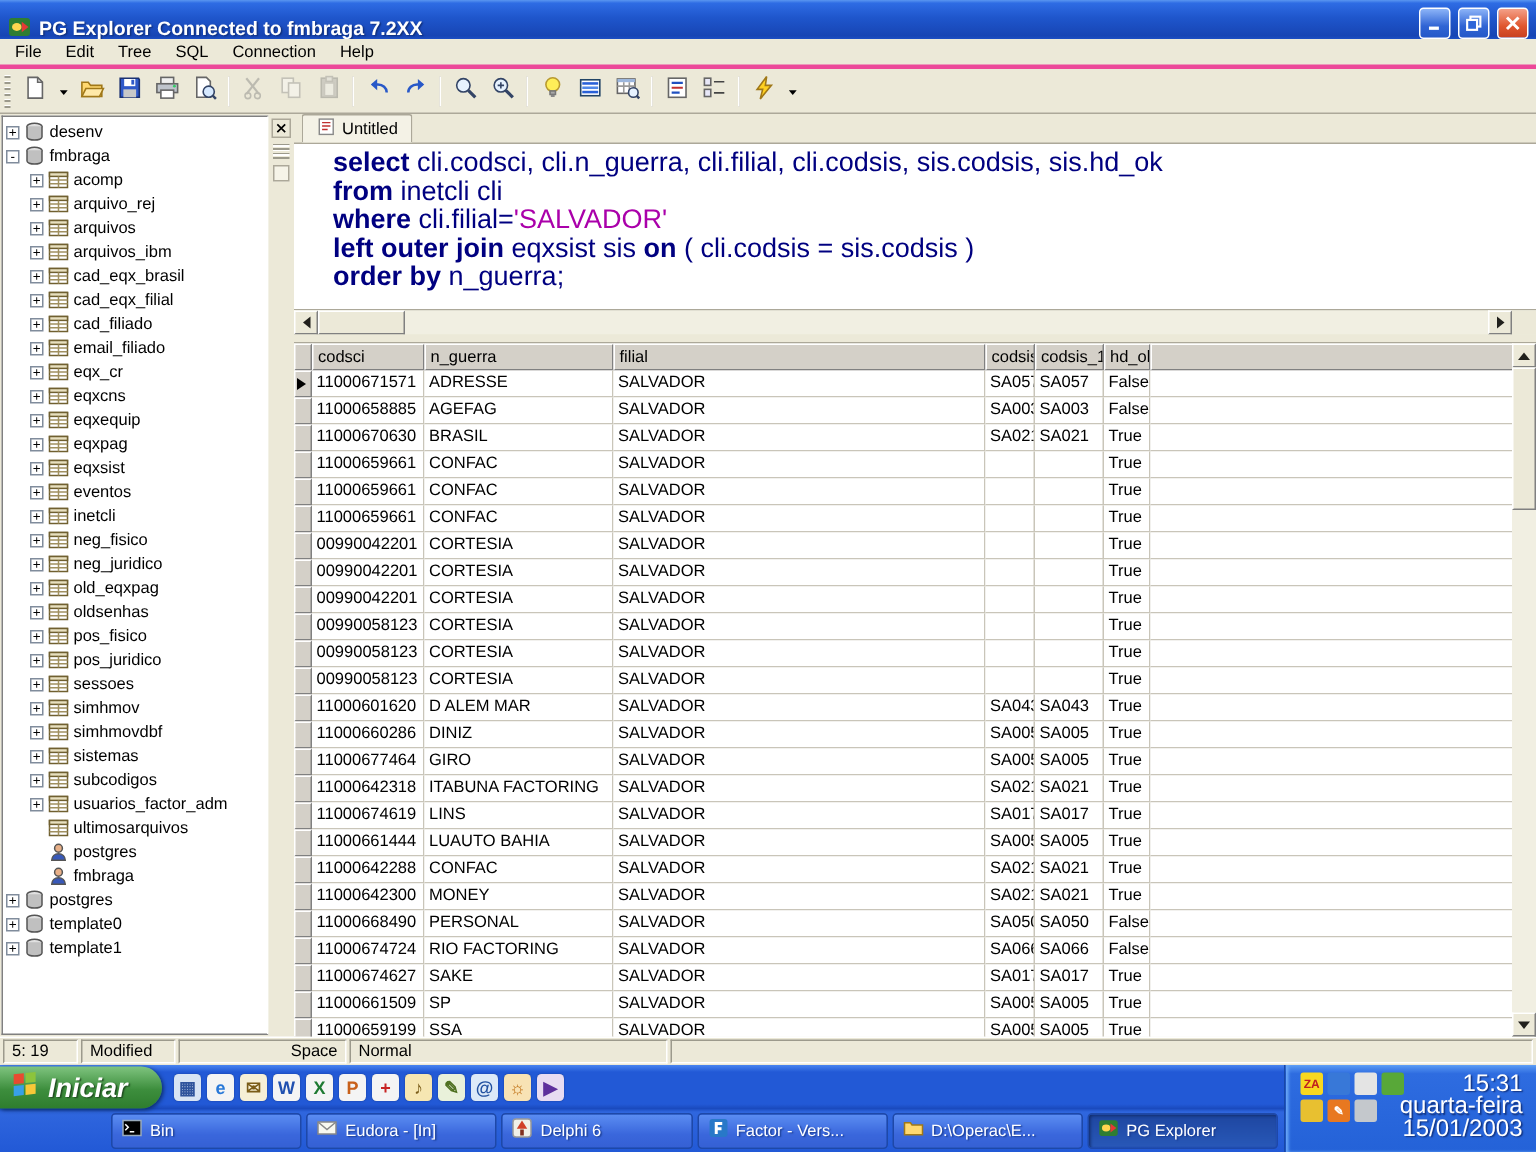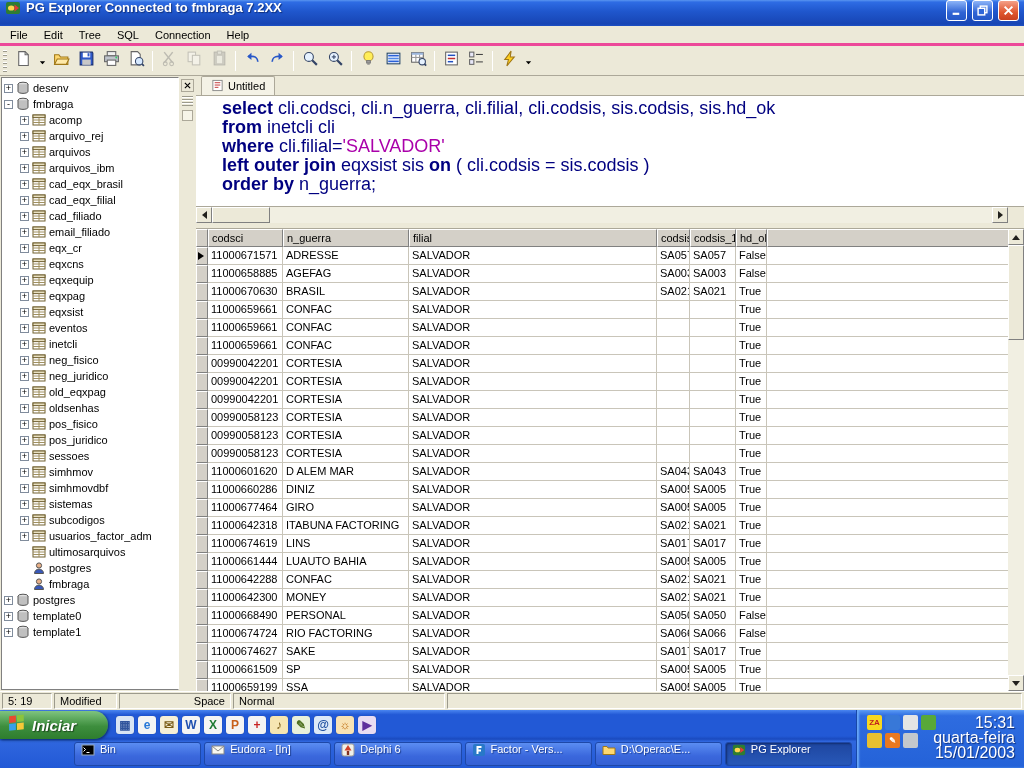--- a/index.html
+++ b/index.html
@@ -1,21 +1,21 @@
 <!DOCTYPE html>
 <html style="--sql-keyword: #000080; --sql-identifier: #000080; --sql-string: #AA00AA; --grid-header-face: #D4D0C8;"><head>
 <meta charset="utf-8">
 <style>
   *{margin:0;padding:0;box-sizing:border-box;font-family:"Liberation Sans",sans-serif;}
   html,body{width:1024px;height:768px;overflow:hidden;background:#000;}
   .screen{position:absolute;inset:0;}
 
   
   .app{position:absolute;left:0;top:0;width:1024px;height:710px;display:flex;flex-direction:column;background:#ECE9D8;}
-  .titlebar{height:26px;background:linear-gradient(180deg,#5A96F0 0%,#2E6CE4 8%,#1F56CC 45%,#1745B4 92%,#1C4FC4 100%);display:flex;align-items:flex-start;padding:0 5px;gap:5px;}
+  .titlebar{height:26px;background:linear-gradient(180deg,#5A96F0 0%,#2E6CE4 8%,#1F56CC 45%,#1745B4 92%,#1C4FC4 100%);display:flex;align-items:flex-end;padding:0 5px;gap:5px;}
   .appicon{width:16px;height:16px;flex:none;}
   .appicon svg{width:16px;height:16px;}
   .title-text{color:#fff;font-weight:bold;font-size:13px;text-shadow:1px 1px 1px #10307C;flex:1;white-space:nowrap;overflow:hidden;}
   .wbtn{width:21px;height:21px;border-radius:3px;border:1px solid #fff;display:flex;align-items:center;justify-content:center;flex:none;}
   .wbtn svg{width:11px;height:11px;}
   .wbtn.blue{background:linear-gradient(180deg,#8CB4F8,#3064D4 60%,#2458C8);}
   .wbtn.red{background:linear-gradient(180deg,#F4A088,#E0562E 60%,#C84020);}
 
   .menubar{height:20px;background:#ECE9D8;display:flex;align-items:center;border-bottom:3px solid #ec4899;padding-left:2px;}
   .menu-item{padding:3px 8px;font-size:11px;color:#000;}
@@ -81,25 +81,25 @@
   .vthumb{height:95px;width:16px;background:#ECE9D8;border:1px solid #fff;border-right-color:#808080;border-bottom-color:#808080;}
   .vtrack{flex:1;}
 
   .statusbar{height:19px;background:#ECE9D8;display:flex;gap:2px;padding:1px 2px;border-top:1px solid #fff;}
   .spanel{border:1px solid;border-color:#9C9A8C #fff #fff #9C9A8C;font-size:11px;padding:1px 5px;white-space:nowrap;overflow:hidden;background:#ECE9D8;line-height:13px;}
 
   
   .taskbar{position:absolute;left:0;bottom:0;width:1024px;height:58px;background:linear-gradient(180deg,#4A85F0 0%,#2259D6 8%,#2259D6 45%,#1A4ABE 50%,#2F66DE 54%,#2259D6 100%);}
   .start{position:absolute;left:0;top:1px;height:28px;width:108px;border-radius:0 14px 14px 0;background:linear-gradient(180deg,#7FC47F 0%,#3D8E3D 55%,#2E7D2E 100%);display:flex;align-items:center;gap:6px;padding:0 14px 0 8px;box-shadow:1px 1px 3px #0B2B66;}
   .start .flag svg{width:18px;height:18px;}
-  .start-label{color:#fff;font-size:15px;font-weight:bold;font-style:italic;text-shadow:1px 1px 1px #1E4A1E;}
+  .start-label{color:#fff;font-size:18px;font-weight:bold;font-style:italic;text-shadow:1px 1px 1px #1E4A1E;}
   .quicklaunch{position:absolute;left:116px;top:0;height:29px;display:flex;align-items:center;gap:4px;}
   .ql{width:18px;height:18px;border-radius:3px;display:flex;align-items:center;justify-content:center;font-size:12px;font-weight:bold;box-shadow:0 0 1px #10307C;}
   .taskbtns{position:absolute;left:74px;top:30px;right:172px;height:27px;display:flex;align-items:center;gap:3px;}
-  .taskbtn{flex:1;max-width:138px;height:24px;border-radius:3px;background:linear-gradient(180deg,#5B8DF2,#3A67DC 60%,#3560D4);border:1px solid #1E48A8;display:flex;gap:5px;padding:0 6px;color:#fff;font-size:11px;white-space:nowrap;overflow:hidden;text-shadow:1px 1px 1px #1A3C90;}
+  .taskbtn{flex:1;max-width:138px;height:24px;border-radius:3px;background:linear-gradient(180deg,#5B8DF2,#3A67DC 60%,#3560D4);border:1px solid #1E48A8;display:flex;align-items:center;gap:5px;padding:0 6px;color:#fff;font-size:11px;white-space:nowrap;overflow:hidden;text-shadow:1px 1px 1px #1A3C90;}
   .taskbtn svg{width:14px;height:14px;flex:none;}
   .taskbtn.active{background:linear-gradient(180deg,#1E46A0,#2858B8);box-shadow:inset 1px 1px 2px #122E6E;}
   .tray{position:absolute;right:0;top:0;bottom:0;width:168px;background:linear-gradient(180deg,#5A9AF4 0%,#2E6CE0 10%,#2462D8 100%);border-left:1px solid #1848A8;box-shadow:inset 2px 0 2px #6AA8F8;}
   .trayicons{position:absolute;left:10px;top:5px;width:78px;display:flex;flex-wrap:wrap;gap:3px;}
   .trayicon{width:15px;height:15px;border-radius:2px;display:flex;align-items:center;justify-content:center;font-size:8px;font-weight:bold;}
   .clock{position:absolute;right:9px;top:5px;text-align:right;color:#fff;font-size:16px;line-height:15px;text-shadow:1px 1px 1px #10307C;}
 </style>
 </head>
 <body>
 

